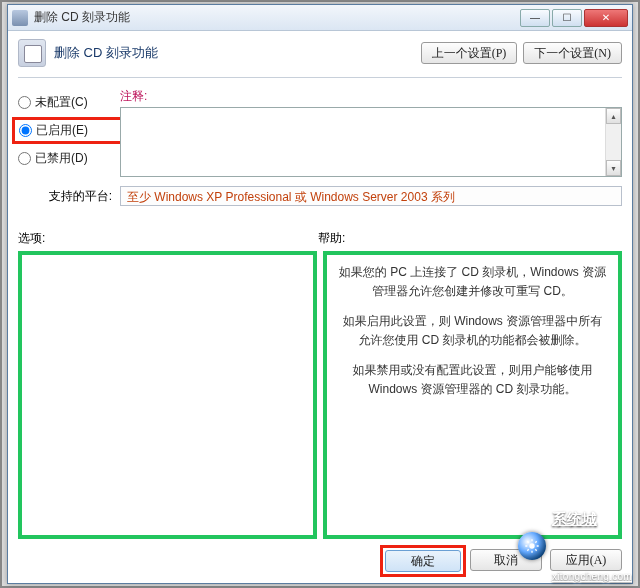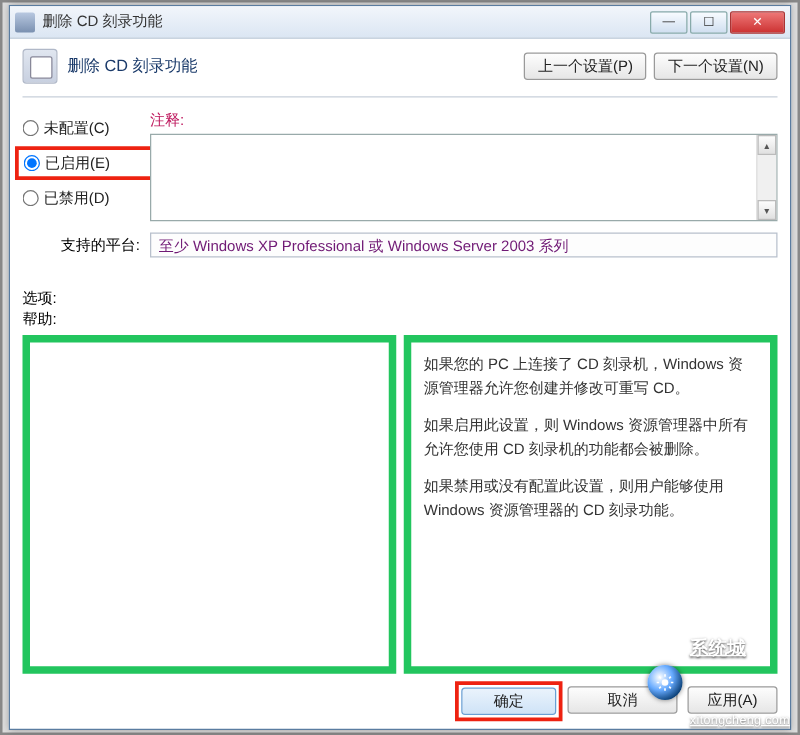--- a/index.html
+++ b/index.html
@@ -94,20 +94,21 @@
   .btn {
     height:22px;
     padding:0 10px;
     background:linear-gradient(#fdfdfd,#e6e6e6);
     border:1px solid #9a9a9a;
     border-radius:3px;
     font-size:12px;
     color:#222;
     display:inline-flex;align-items:center;justify-content:center;
     cursor:default;
+    font-family:Liberation Serif, serif;
   }
   .hr { height:1px;background:#c8d0da;margin:4px 0 10px 0; }
   .config-row { display:flex; }
   .radios {
     width:102px;
     display:flex;flex-direction:column;gap:10px;
     padding-top:6px;
   }
   .radio { display:flex;align-items:center;gap:4px;font-size:12px;color:#222; }
   .radio input { margin:0; }
@@ -136,32 +137,33 @@
     font-size:8px;color:#555;
   }
   .scrollbar-fake .down{position:absolute;bottom:0;left:0;right:0;}
   .comment-wrap{position:relative;}
   .platform-row {
     display:flex;align-items:center;margin-top:6px;
   }
   .platform-label { width:102px;text-align:right;padding-right:8px;font-size:12px; }
   .platform-box {
     flex:1;height:20px;border:1px solid #b8c0cc;background:#fdfdfd;
-    padding:2px 6px;font-size:12px;color:#701a75;
+    padding:2px 6px;font-size:12px;color:#c2410c;
   }
   .section-labels {
-    display:flex;margin-top:24px;margin-bottom:4px;font-size:12px;flex-direction:column;
+    display:flex;margin-top:24px;margin-bottom:4px;font-size:12px;
   }
   .section-labels .l1{width:300px;}
   .panes { display:flex;gap:6px;flex:1;min-height:0; }
   .pane {
-    flex:1;border:6px solid #22c55e;background:#fff;
+    flex:1;border:4px solid #22c55e;background:#fff;
     padding:8px 10px;font-size:12px;color:#333;
     overflow:hidden;
     line-height:1.55;
+    text-align:center;
   }
   .pane p{margin:0 0 12px 0;}
   .footer {
     display:flex;justify-content:flex-end;gap:8px;
     padding-top:10px;
   }
   .btn.primary {
     background:linear-gradient(#eaf3fc,#cfe3f7);
     border:1px solid #6a9fd4;
   }
@@ -264,21 +266,21 @@
           <p>如果您的 PC 上连接了 CD 刻录机，Windows 资源管理器允许您创建并修改可重写 CD。</p>
           <p>如果启用此设置，则 Windows 资源管理器中所有允许您使用 CD 刻录机的功能都会被删除。</p>
           <p>如果禁用或没有配置此设置，则用户能够使用 Windows 资源管理器的 CD 刻录功能。</p>
         </div>
       </div>
 
       <div class="footer">
         <span class="highlight-red-btn">
           <span class="btn primary" style="width:76px">确定</span>
         </span>
-        <span class="btn" style="width:88px">取消</span>
+        <span class="btn" style="width:72px">取消</span>
         <span class="btn" style="width:72px">应用(A)</span>
       </div>
     </div>
   </div>
 
   <div class="watermark">
     <div class="logo">
       <svg viewBox="0 0 24 24">
           <circle cx="12" cy="12" r="4" fill="#fff"></circle>
           <path d="M12 2v3M12 19v3M2 12h3M19 12h3M5 5l2 2M17 17l2 2M5 19l2-2M17 7l2-2" stroke="#fff" stroke-width="2"></path>

